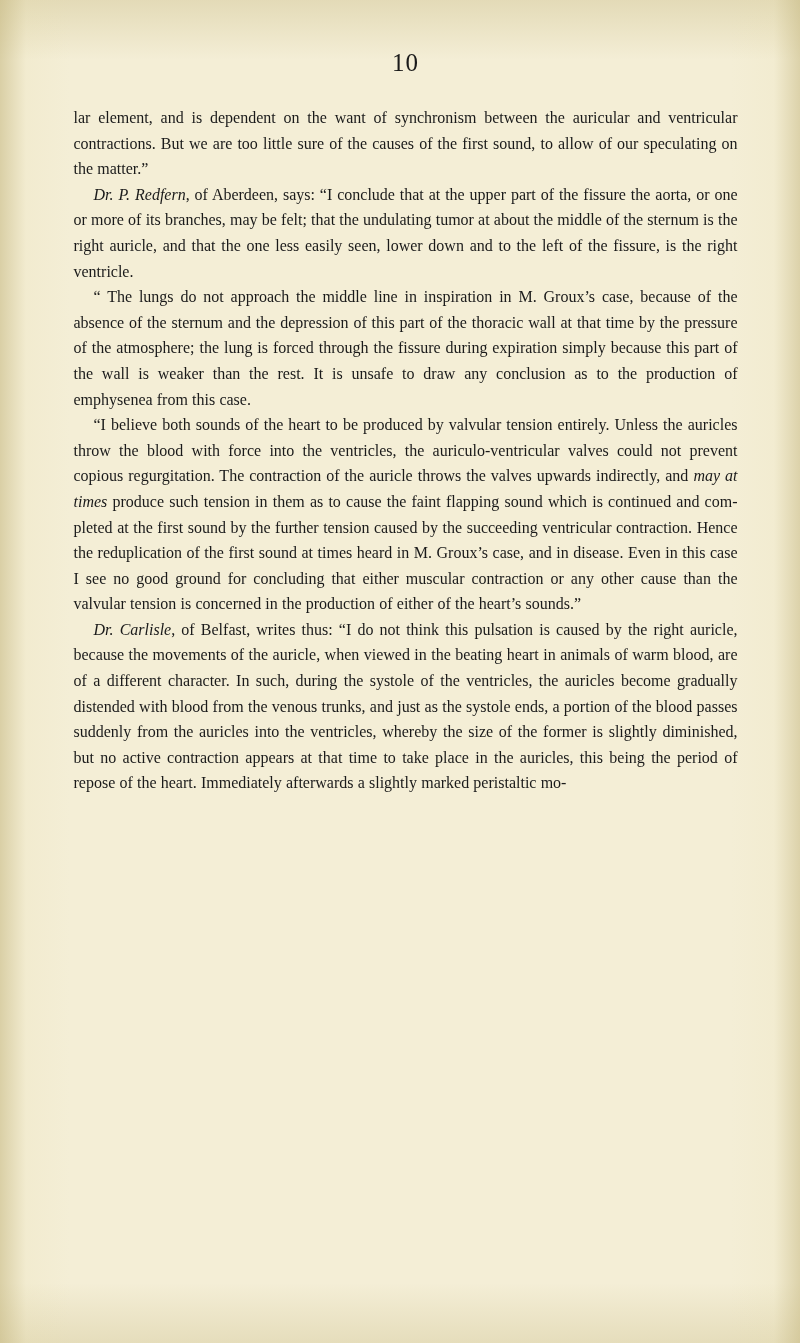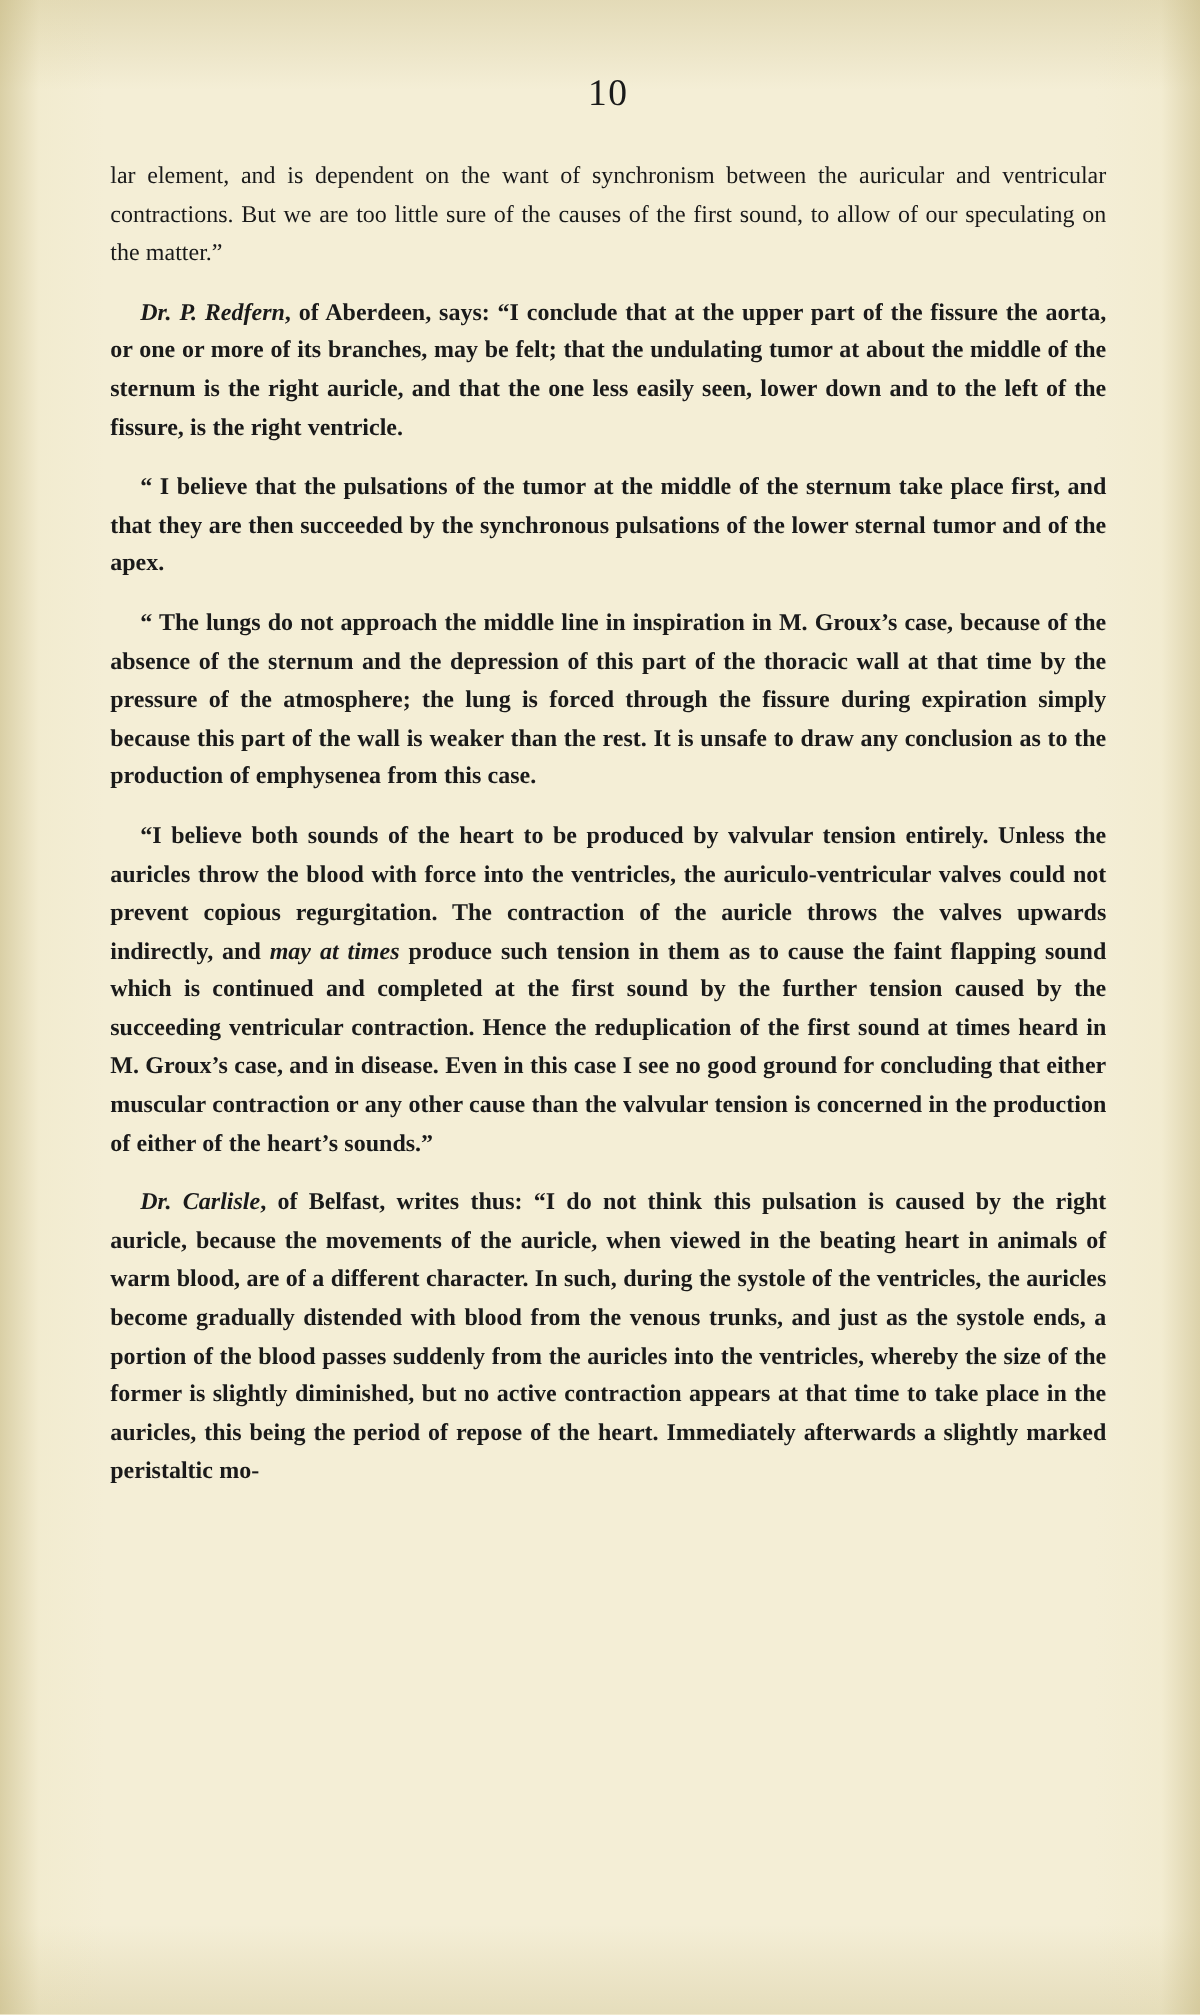--- a/index.html
+++ b/index.html
@@ -53,33 +53,31 @@
     line-height: 25.6px;
     text-align: justify;
     text-justify: inter-word;
     text-indent: 0;
     word-spacing: 0.2px;
   }
   p.indent {
     text-indent: 20px;
   }
   p.para + p.para {
-    margin-top: 14px;
-    font-weight: bold;
+    margin-top: 0px;
   }
   .it { font-style: italic; }
 </style>
 </head>
 <body>
 
 <div class="page"></div>
 
 <div class="content">
   <div class="folio">10</div>
   <div class="textblock">
       <p class="para"><span>lar element, and is dependent on the want of synchronism between the auricular and ventricular contractions. But we are too little sure of the causes of the first sound, to allow of our speculating on the matter.”</span></p>
       <p class="para indent"><span class="it">Dr. P. Redfern</span><span>, of Aberdeen, says: “I conclude that at the upper part of the fissure the aorta, or one or more of its branches, may be felt; that the undulating tumor at about the middle of the sternum is the right auricle, and that the one less easily seen, lower down and to the left of the fissure, is the right ventricle.</span></p>
-      <p class="para indent"><span>“ I believe that the pulsations of the tumor at the middle of the ster­num take place first, and that they are then succeeded by the syn­chronous pulsations of the lower sternal tumor and of the apex.</span></p>
       <p class="para indent"><span>“ The lungs do not approach the middle line in inspiration in M. Groux’s case, because of the absence of the sternum and the depres­sion of this part of the thoracic wall at that time by the pressure of the atmosphere; the lung is forced through the fissure during expira­tion simply because this part of the wall is weaker than the rest. It is unsafe to draw any conclusion as to the production of emphysenea from this case.</span></p>
       <p class="para indent"><span>“I believe both sounds of the heart to be produced by valvular tension entirely. Unless the auricles throw the blood with force into the ventricles, the auriculo-ventricular valves could not prevent copious regurgitation. The contraction of the auricle throws the valves upwards indirectly, and </span><span class="it">may at times</span><span> produce such tension in them as to cause the faint flapping sound which is continued and com­pleted at the first sound by the further tension caused by the succeed­ing ventricular contraction. Hence the reduplication of the first sound at times heard in M. Groux’s case, and in disease. Even in this case I see no good ground for concluding that either muscular contraction or any other cause than the valvular tension is concerned in the production of either of the heart’s sounds.”</span></p>
       <p class="para indent"><span class="it">Dr. Carlisle</span><span>, of Belfast, writes thus: “I do not think this pulsa­tion is caused by the right auricle, because the movements of the auri­cle, when viewed in the beating heart in animals of warm blood, are of a different character. In such, during the systole of the ventricles, the auricles become gradually distended with blood from the venous trunks, and just as the systole ends, a portion of the blood passes sud­denly from the auricles into the ventricles, whereby the size of the former is slightly diminished, but no active contraction appears at that time to take place in the auricles, this being the period of repose of the heart. Immediately afterwards a slightly marked peristaltic mo-</span></p>
     </div>
 </div>
 
 </body></html>

